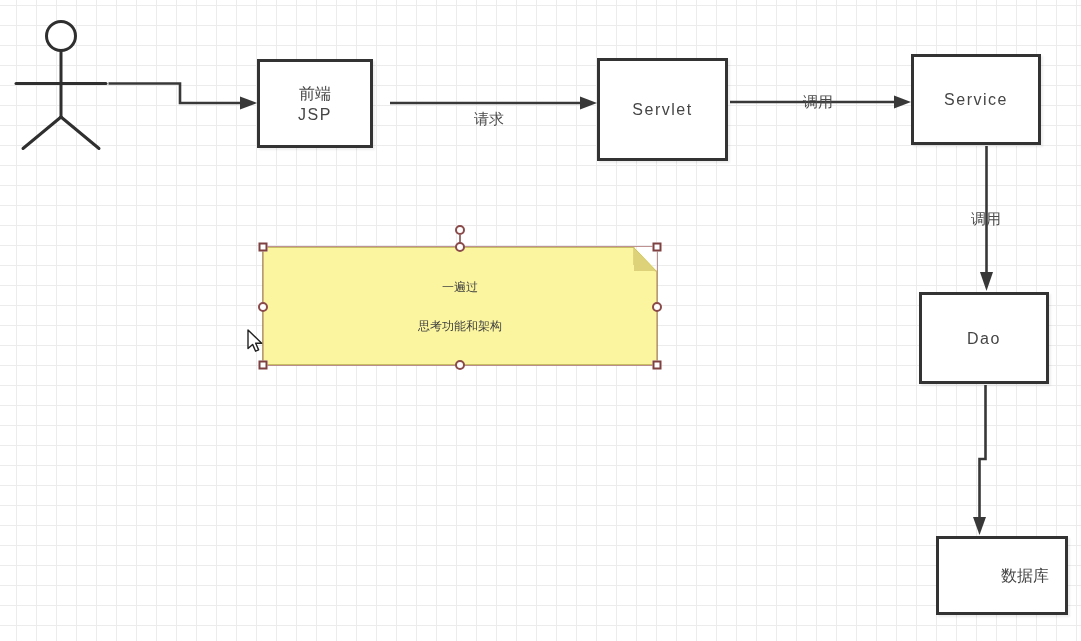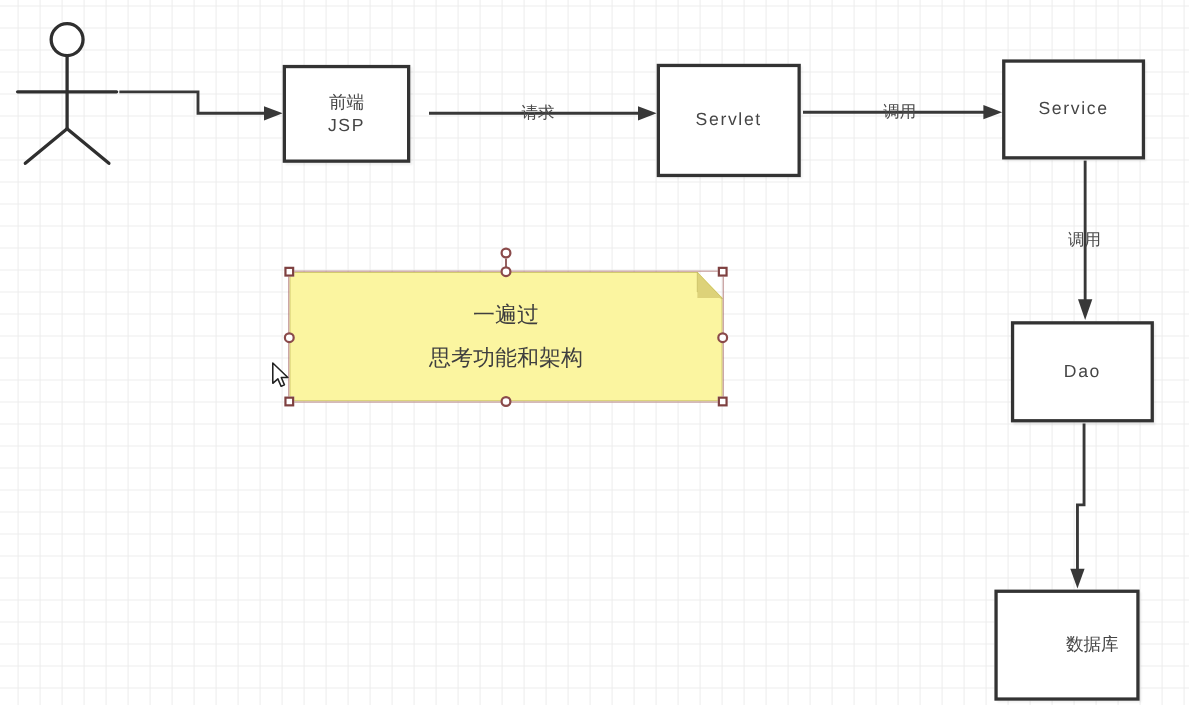--- a/index.html
+++ b/index.html
@@ -32,21 +32,21 @@
   }
 
   .note {
     position:absolute; left:263px; top:247px; width:394px; height:118px;
   }
   .note-body {
     position:absolute; inset:0; background:#fbf5a0;
     border:1px solid #c8be62;
     clip-path:polygon(0 0, 371px 0, 394px 24px, 394px 118px, 0 118px);
     display:flex; flex-direction:column; align-items:center; justify-content:center;
-    color:#3f3f3f; font-size:20px;text-align:center;
+    color:#3f3f3f; font-size:12px;text-align:center;
   }
   .note-body .nline { line-height:20px; }
   .note-body .nline + .nline { margin-top:19px; }
 
   .selection-outline {
     position:absolute; left:262px; top:246px; width:396px; height:120px;
     border:1px solid rgba(170,110,110,0.75); pointer-events:none;
   }
 
   .handle-sq {
@@ -111,25 +111,25 @@
   </div>
 
   <div class="node" style="left:911px; top:54px; width:130px; height:91px;">
     <span class="en">Service</span>
   </div>
 
   <div class="node" style="left:919px; top:292px; width:130px; height:92px;">
     <span class="en">Dao</span>
   </div>
 
-  <div class="node" style="left:904px; top:536px; width:132px; height:101px;padding-left:46px;">
+  <div class="node" style="left:936px; top:536px; width:132px; height:79px;padding-left:46px;">
     <span>数据库</span>
   </div>
 
-  <span class="edge-label" style="left:489px; top:103px;">请求</span>
+  <span class="edge-label" style="left:489px; top:119px;">请求</span>
   <span class="edge-label" style="left:818px; top:102px;">调用</span>
   <span class="edge-label" style="left:986px; top:219px;">调用</span>
 
   <div class="note">
     <div class="note-body">
       <div class="nline">一遍过</div>
       <div class="nline">思考功能和架构</div>
     </div>
     <svg width="394" height="118" style="position:absolute;left:0;top:0;pointer-events:none;">
       <polygon points="371,1 393,24 371,18" fill="#ddd279" stroke="#c2b75e" stroke-width="1"></polygon>

